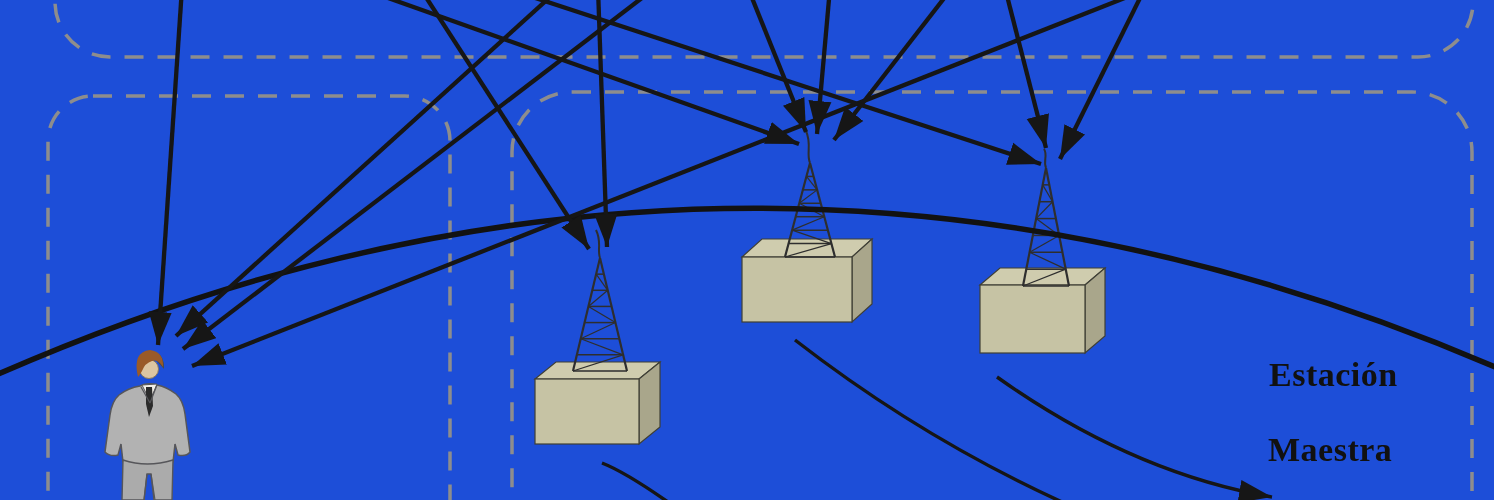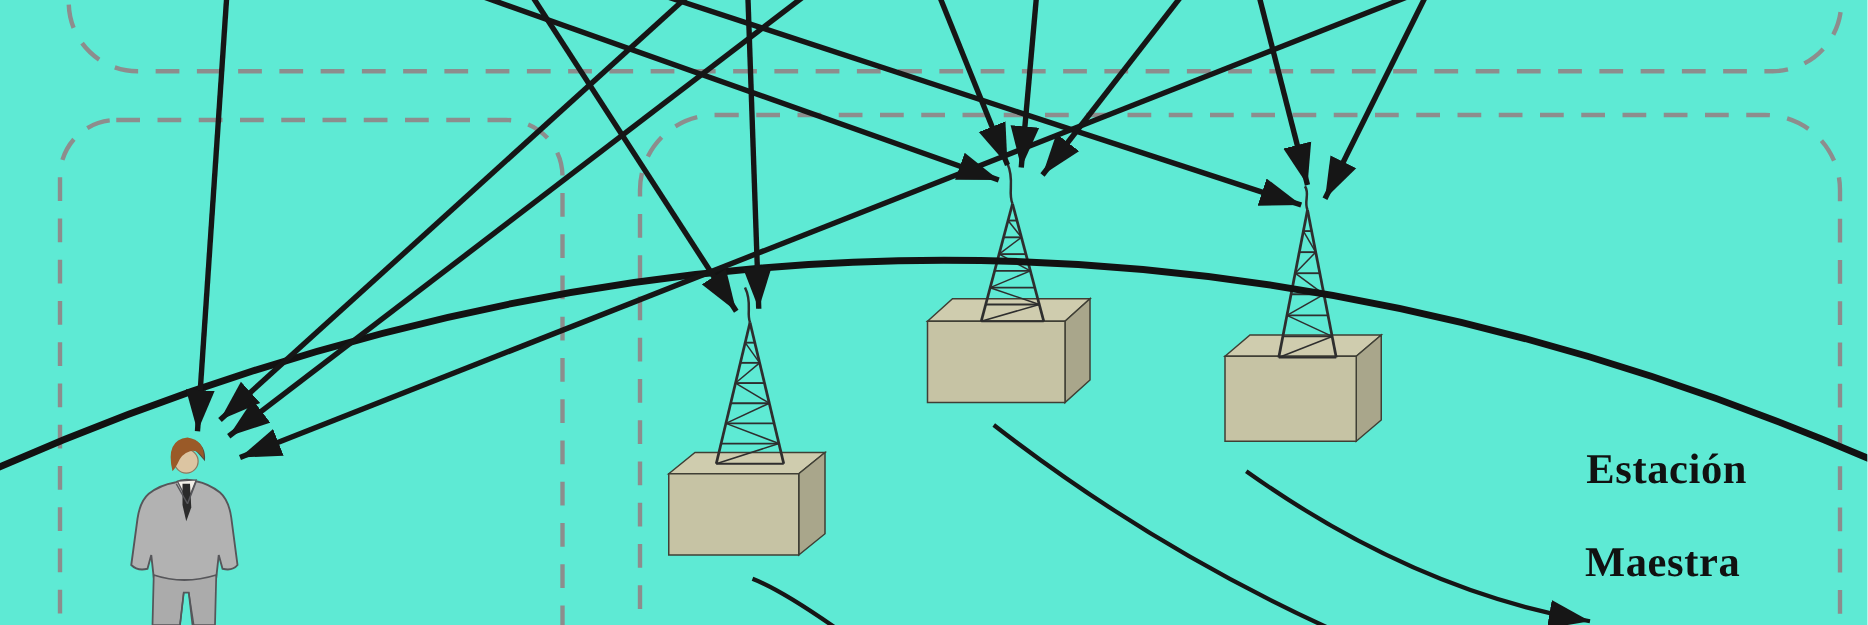--- a/index.html
+++ b/index.html
@@ -1,16 +1,16 @@
 <!DOCTYPE html>
 <html><head>
 <meta charset="utf-8">
 <style>
   html,body{margin:0;padding:0;background:#ffffff;}
-  .stage{position:relative;width:1494px;height:500px;overflow:hidden;background:#5eead4;}
+  .stage{position:relative;width:1494px;height:500px;overflow:hidden;background:#1d4ed8;}
   svg{display:block;width:1494px;height:500px;}
   .station-label{font:bold 34px "Liberation Serif", serif;fill:#111111;letter-spacing:0.5px;}
 </style>
 </head>
 <body>
 
 <div class="stage">
   <svg id="scene" viewBox="0 0 1494 500" xmlns="http://www.w3.org/2000/svg">
     <defs>
       <marker id="arrowhead" markerUnits="userSpaceOnUse" markerWidth="34" markerHeight="24" viewBox="0 -12 34 24" refX="33" refY="0" orient="auto">

